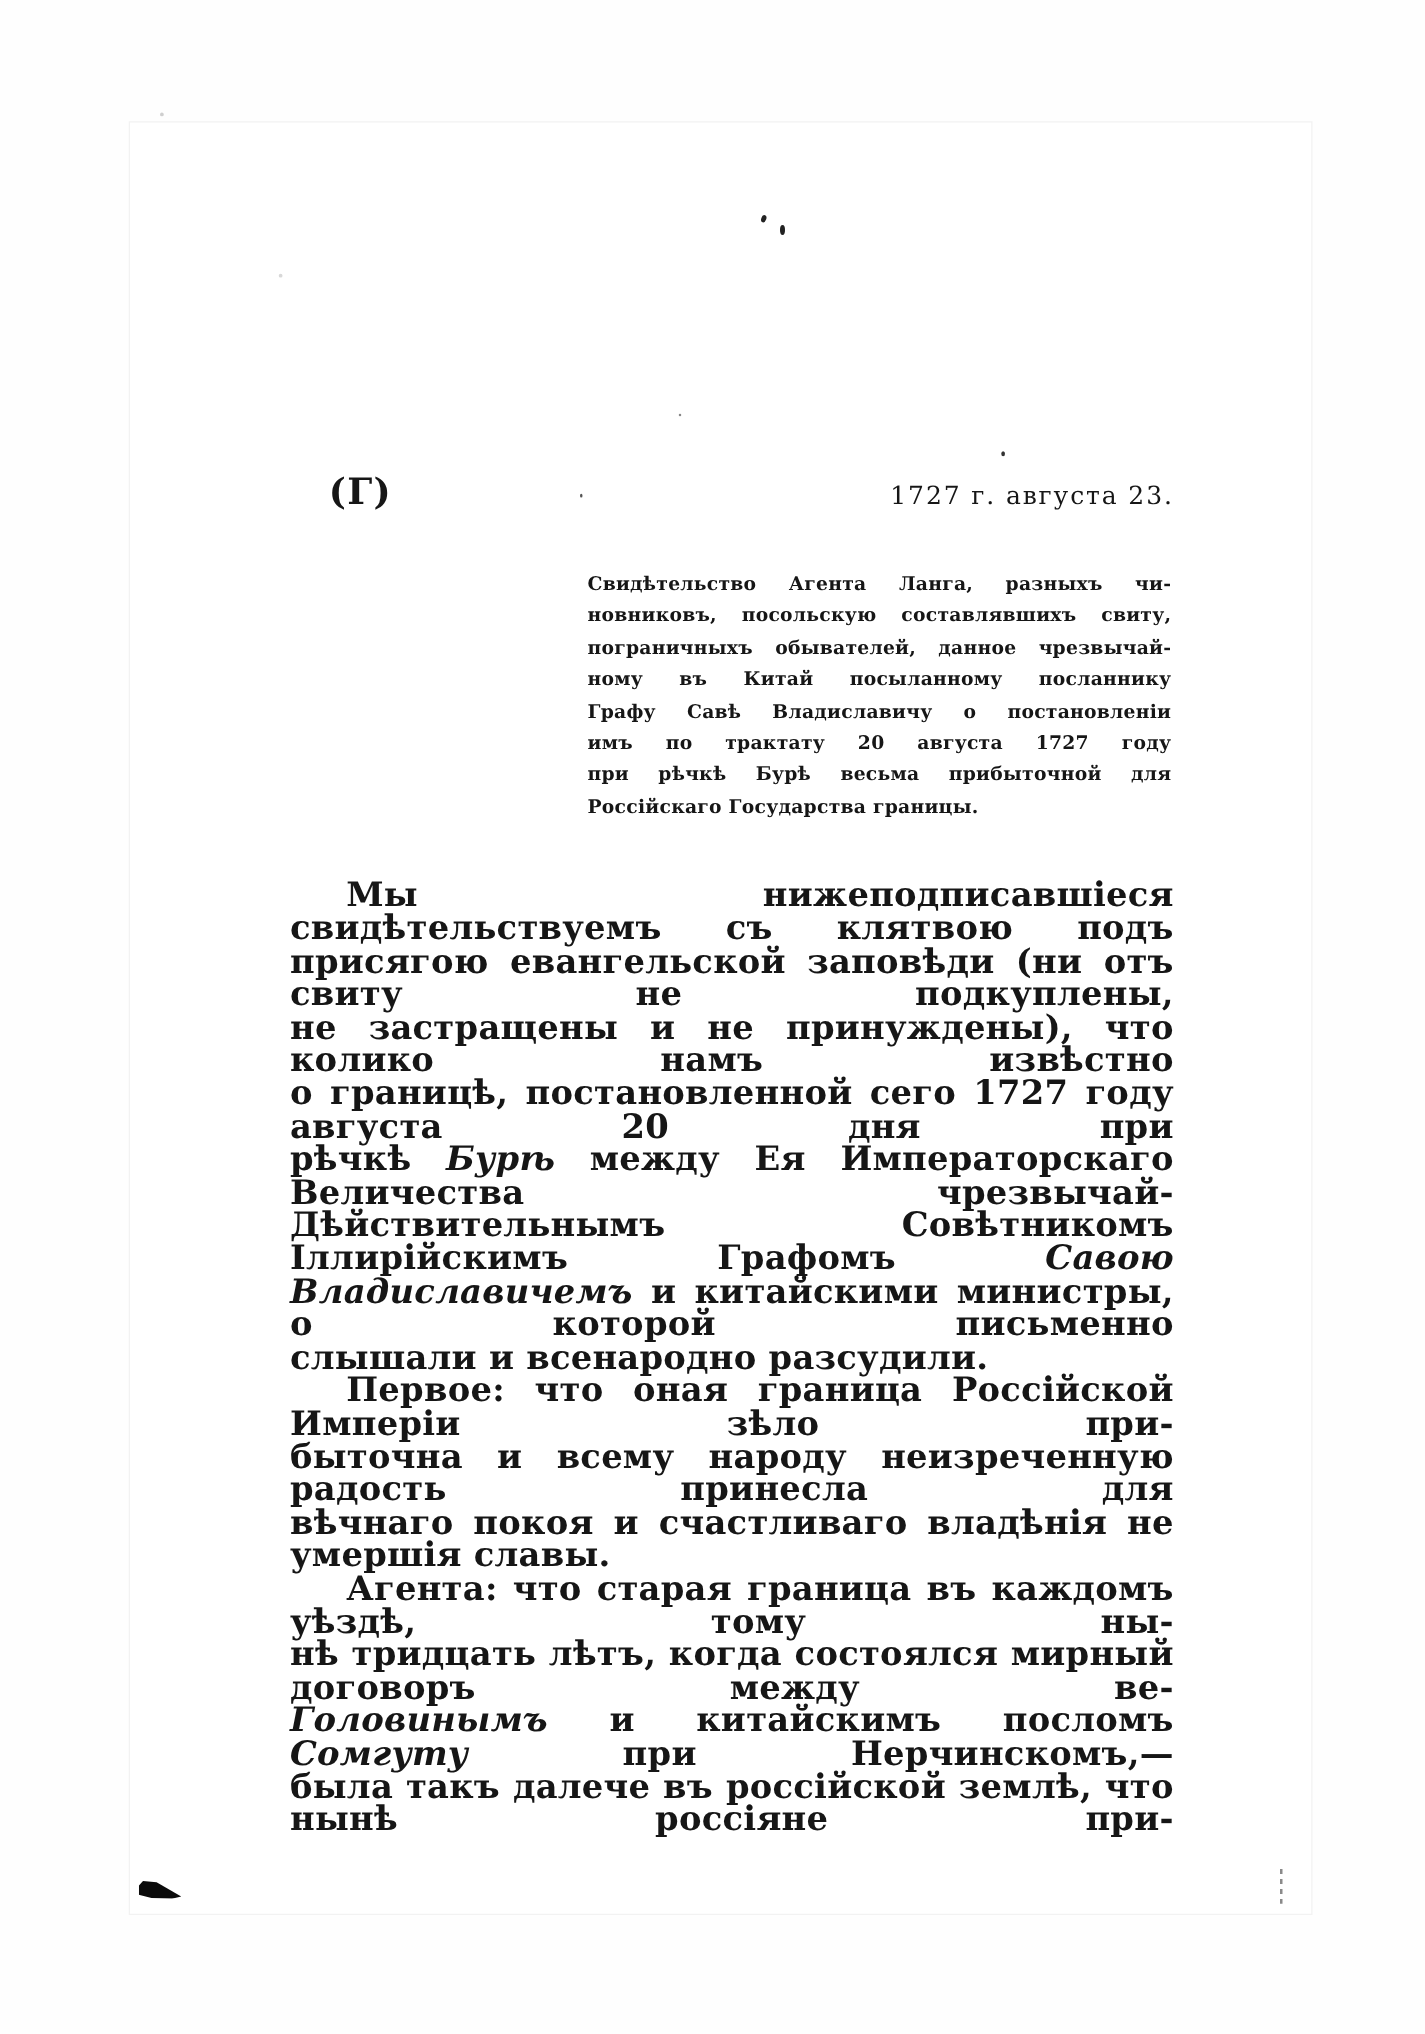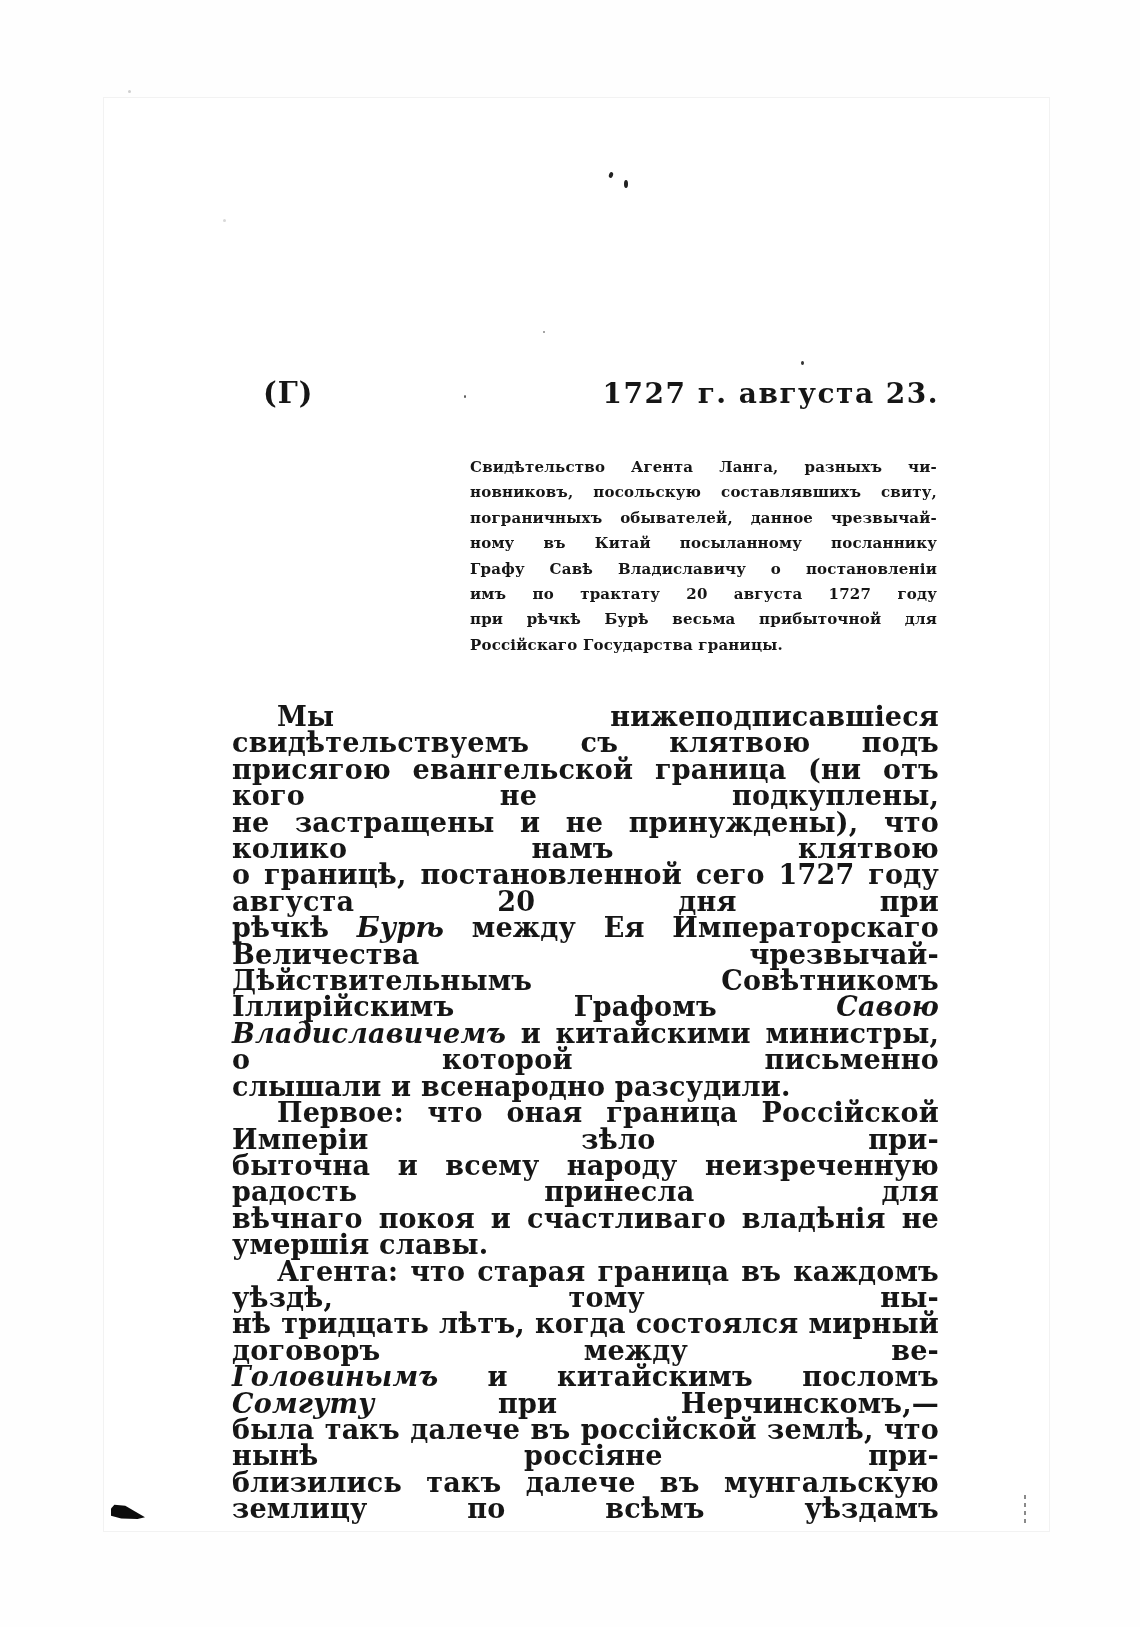--- a/index.html
+++ b/index.html
@@ -26,22 +26,22 @@
     display: flex;
     justify-content: space-between;
     align-items: baseline;
   }
   .section-letter {
     font-size: 29px;
     font-weight: 700;
     letter-spacing: 1px;
   }
   .date-title {
-    font-size: 28px;
-    font-weight: 700;
+    font-size: 20px;
+    font-weight: 400;
     letter-spacing: 1.5px;
   }
   
   .summary {
     position: absolute;
     left: 470px; top: 455px;
     width: 467px;
     font-size: 15px;
     line-height: 25.4px;
     font-weight: 700;
@@ -98,39 +98,38 @@
     <div class="line">ному въ Китай посыланному посланнику</div>
     <div class="line">Графу Савѣ Владиславичу о постановленіи</div>
     <div class="line">имъ по трактату 20 августа 1727 году</div>
     <div class="line">при рѣчкѣ Бурѣ весьма прибыточной для</div>
     <div class="line last">Россійскаго Государства границы.</div>
   </div>
 
 <div class="doc-body">
     <div class="para">
       <div class="line first">Мы нижеподписавшіеся свидѣтельствуемъ съ клятвою подъ</div>
-      <div class="line">присягою евангельской граница (ни отъ кого не подкуплены,</div>
-      <div class="line">не застращены и не принуждены), что колико намъ клятвою</div>
+      <div class="line">присягою евангельской заповѣди (ни отъ свиту не подкуплены,</div>
+      <div class="line">не застращены и не принуждены), что колико намъ извѣстно</div>
       <div class="line">о границѣ, постановленной сего 1727 году августа 20 дня при</div>
       <div class="line">рѣчкѣ <i>Бурѣ</i> между Ея Императорскаго Величества чрезвычай-</div>
       <div class="line">Дѣйствительнымъ Совѣтникомъ Іллирійскимъ Графомъ <i>Савою</i></div>
       <div class="line"><i>Владиславичемъ</i> и китайскими министры, о которой письменно</div>
       <div class="line last">слышали и всенародно разсудили.</div>
     </div>
     <div class="para">
       <div class="line first">Первое: что оная граница Россійской Имперіи зѣло при-</div>
       <div class="line">быточна и всему народу неизреченную радость принесла для</div>
       <div class="line last">вѣчнаго покоя и счастливаго владѣнія не умершія славы.</div>
     </div>
     <div class="para">
       <div class="line first">Агента: что старая граница въ каждомъ уѣздѣ, тому ны-</div>
       <div class="line">нѣ тридцать лѣтъ, когда состоялся мирный договоръ между ве-</div>
       <div class="line"><i>Головинымъ</i> и китайскимъ посломъ <i>Сомгуту</i> при Нерчинскомъ,—</div>
       <div class="line">была такъ далече въ россійской землѣ, что нынѣ россіяне при-</div>
-      <div class="line">близились такъ далече въ мунгальскую землицу по всѣмъ уѣздамъ</div>
     </div>
   </div>
 
 <div class="speck" style="left:609px; top:172px; width:4px; height:6px; transform:rotate(20deg);"></div>
 <div class="speck" style="left:624px; top:180px; width:4px; height:8px;"></div>
 <div class="speck" style="left:801px; top:361px; width:3px; height:4px; background:#333;"></div>
 <div class="speck" style="left:464px; top:395px; width:2px; height:3px; background:#555;"></div>
 <div class="speck" style="left:543px; top:331px; width:2px; height:2px; background:#888;"></div>
 <div class="speck" style="left:128px; top:90px; width:3px; height:3px; background:#cfcfcf;"></div>
 <div class="speck" style="left:223px; top:219px; width:3px; height:3px; background:#d8d8d8;"></div>

